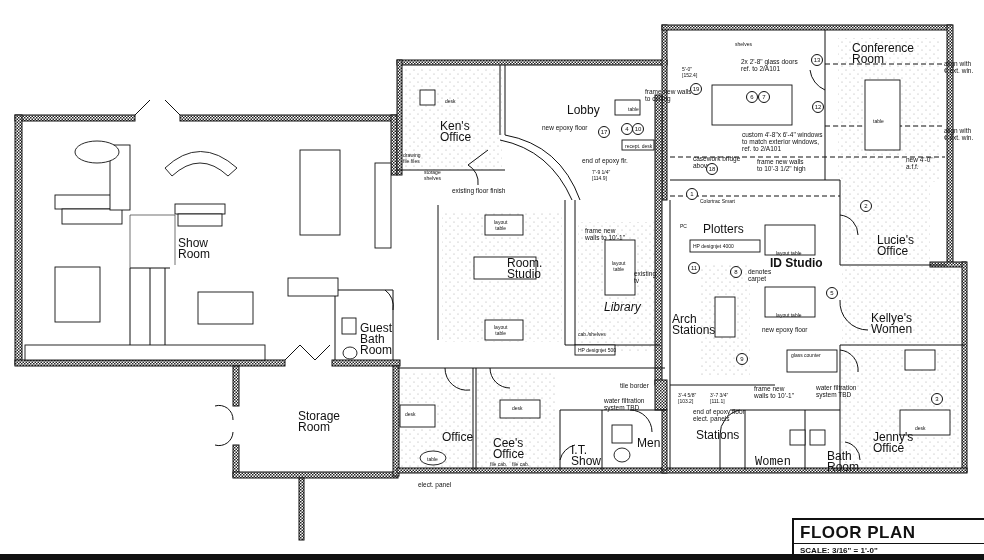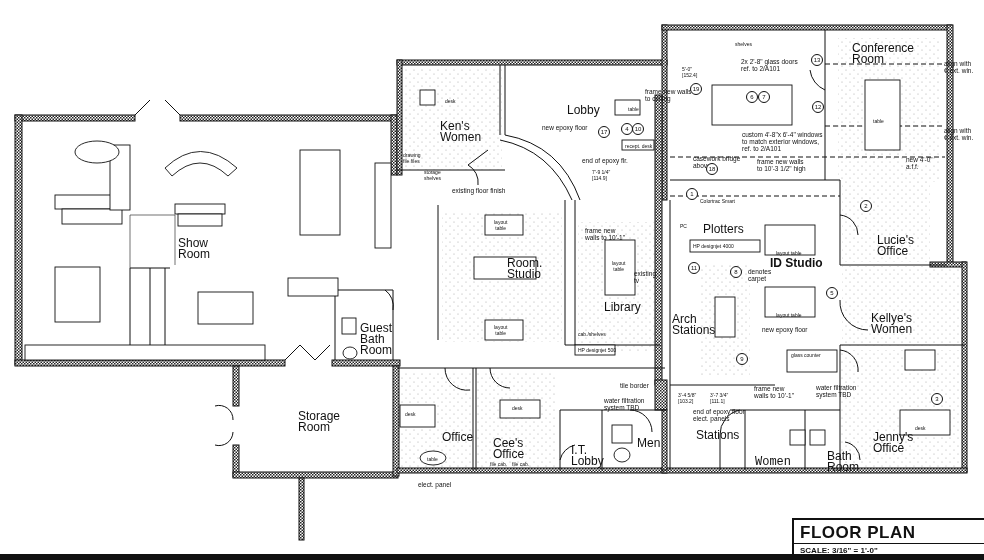--- a/index.html
+++ b/index.html
@@ -194,42 +194,42 @@
 </svg>
 
 <div class="lbl" style="left:178px;top:238px;">Show
 Room</div>
 <div class="lbl" style="left:360px;top:323px;">Guest
 Bath
 Room</div>
 <div class="lbl" style="left:298px;top:411px;">Storage
 Room</div>
 <div class="lbl" style="left:440px;top:121px;">Ken's
-Women</div>
+Office</div>
 <div class="lbl" style="left:567px;top:105px;">Lobby</div>
 <div class="lbl" style="left:507px;top:258px;">Room.
 Studio</div>
-<div class="lbl" style="left:604px;top:302px;">Library</div>
+<div class="lbl" style="left:604px;top:302px;font-style:italic;">Library</div>
 <div class="lbl" style="left:703px;top:224px;">Plotters</div>
 <div class="lbl" style="left:770px;top:258px;font-weight:bold;">ID Studio</div>
 <div class="lbl" style="left:672px;top:314px;">Arch
 Stations</div>
 <div class="lbl" style="left:852px;top:43px;">Conference
 Room</div>
 <div class="lbl" style="left:877px;top:235px;">Lucie's
 Office</div>
 <div class="lbl" style="left:871px;top:313px;">Kellye's
 Women</div>
 <div class="lbl" style="left:873px;top:432px;">Jenny's
 Office</div>
 <div class="lbl" style="left:442px;top:432px;">Office</div>
 <div class="lbl" style="left:493px;top:438px;">Cee's
 Office</div>
 <div class="lbl" style="left:571px;top:445px;">I.T.
-Lobby</div>
+Show</div>
 <div class="lbl" style="left:637px;top:438px;">Men</div>
 <div class="lbl" style="left:696px;top:430px;">Stations</div>
 <div class="lbl" style="left:755px;top:457px;font-family:Liberation Mono, monospace;">Women</div>
 <div class="lbl" style="left:827px;top:451px;">Bath
 Room</div>
 
 <div class="note" style="left:542px;top:124px;">new epoxy floor</div>
 <div class="note" style="left:582px;top:157px;">end of epoxy flr.</div>
 <div class="note" style="left:452px;top:187px;">existing floor finish</div>
 <div class="note" style="left:645px;top:88px;">frame new walls

